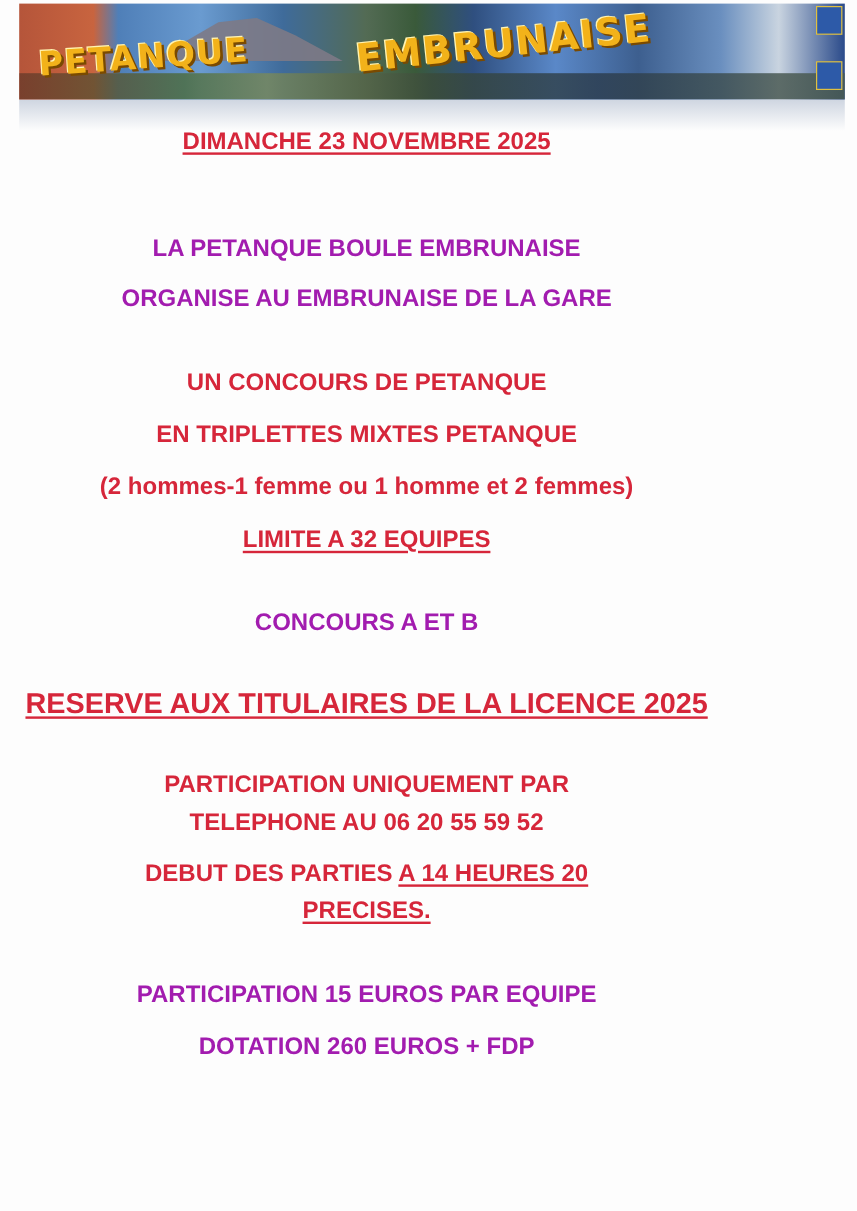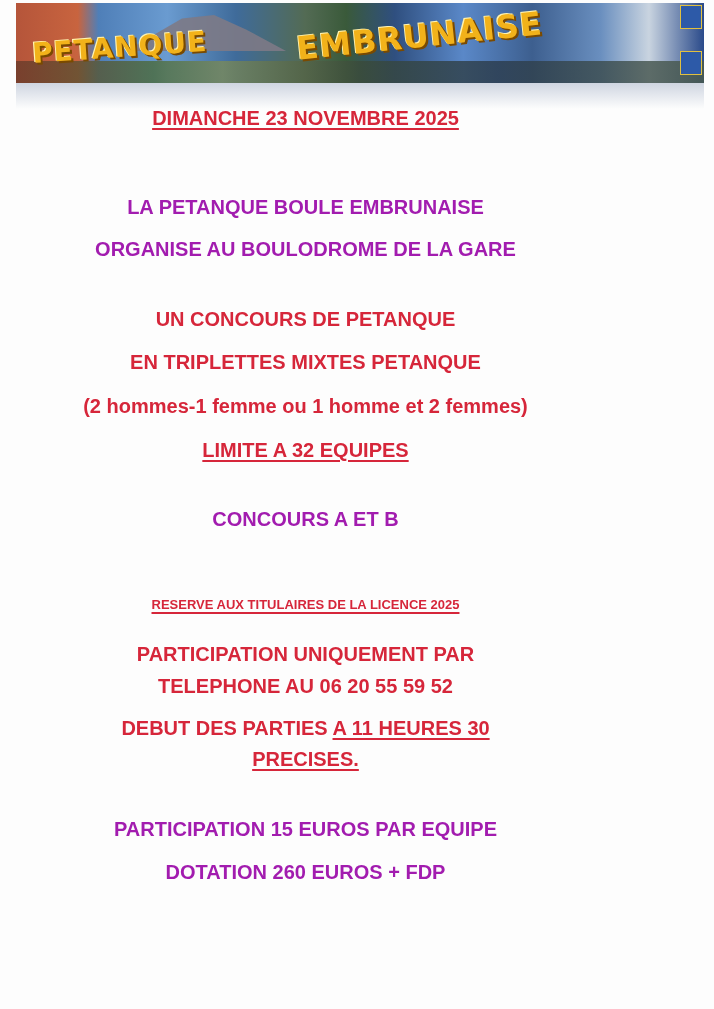--- a/index.html
+++ b/index.html
@@ -37,31 +37,31 @@
   <div class="crest" style="top:2px"></div>
   <div class="crest" style="top:48px"></div>
   <div class="banner-title" style="left:16px; top:28px; font-size:28px; transform:rotate(-4deg);">PETANQUE</div>
   <div class="banner-title" style="left:280px; top:14px; font-size:32px; transform:rotate(-6deg);">EMBRUNAISE</div>
 </div>
 <div class="reflection"></div>
 
 <div class="line red u f20" style="top:107px;">DIMANCHE 23 NOVEMBRE 2025</div>
 
 <div class="line dark f20" style="top:196px;">LA PETANQUE BOULE EMBRUNAISE</div>
-<div class="line dark f20" style="top:238px;">ORGANISE AU BOULODROME DE LA GARE</div>
+<div class="line dark f20" style="top:238px;">ORGANISE AU EMBRUNAISE DE LA GARE</div>
 
 <div class="line red f20" style="top:308px;">UN CONCOURS DE PETANQUE</div>
 <div class="line red f20" style="top:351px;">EN TRIPLETTES MIXTES PETANQUE</div>
 <div class="line red f20" style="top:395px;">(2 hommes-1 femme ou 1 homme et 2 femmes)</div>
 <div class="line red u f20" style="top:439px;">LIMITE A 32 EQUIPES</div>
 
 <div class="line dark f20" style="top:508px;text-align:center;">CONCOURS A ET B</div>
 
-<div class="line red u" style="top:573px; font-size:13px;margin-top:24px;">RESERVE AUX TITULAIRES DE LA LICENCE 2025</div>
+<div class="line red u" style="top:573px; font-size:24px;">RESERVE AUX TITULAIRES DE LA LICENCE 2025</div>
 
 <div class="line red f20" style="top:643px;">PARTICIPATION UNIQUEMENT PAR</div>
 <div class="line red f20" style="top:675px;">TELEPHONE AU 06 20 55 59 52</div>
 
-<div class="line red f20" style="top:717px;"><span>DEBUT DES PARTIES </span><span class="u">A 11 HEURES 30</span></div>
+<div class="line red f20" style="top:717px;"><span>DEBUT DES PARTIES </span><span class="u">A 14 HEURES 20</span></div>
 <div class="line red u f20" style="top:748px;">PRECISES.</div>
 
 <div class="line dark f20" style="top:818px;">PARTICIPATION 15 EUROS PAR EQUIPE</div>
 <div class="line dark f20" style="top:861px;">DOTATION 260 EUROS + FDP</div>
 
 </body></html>

